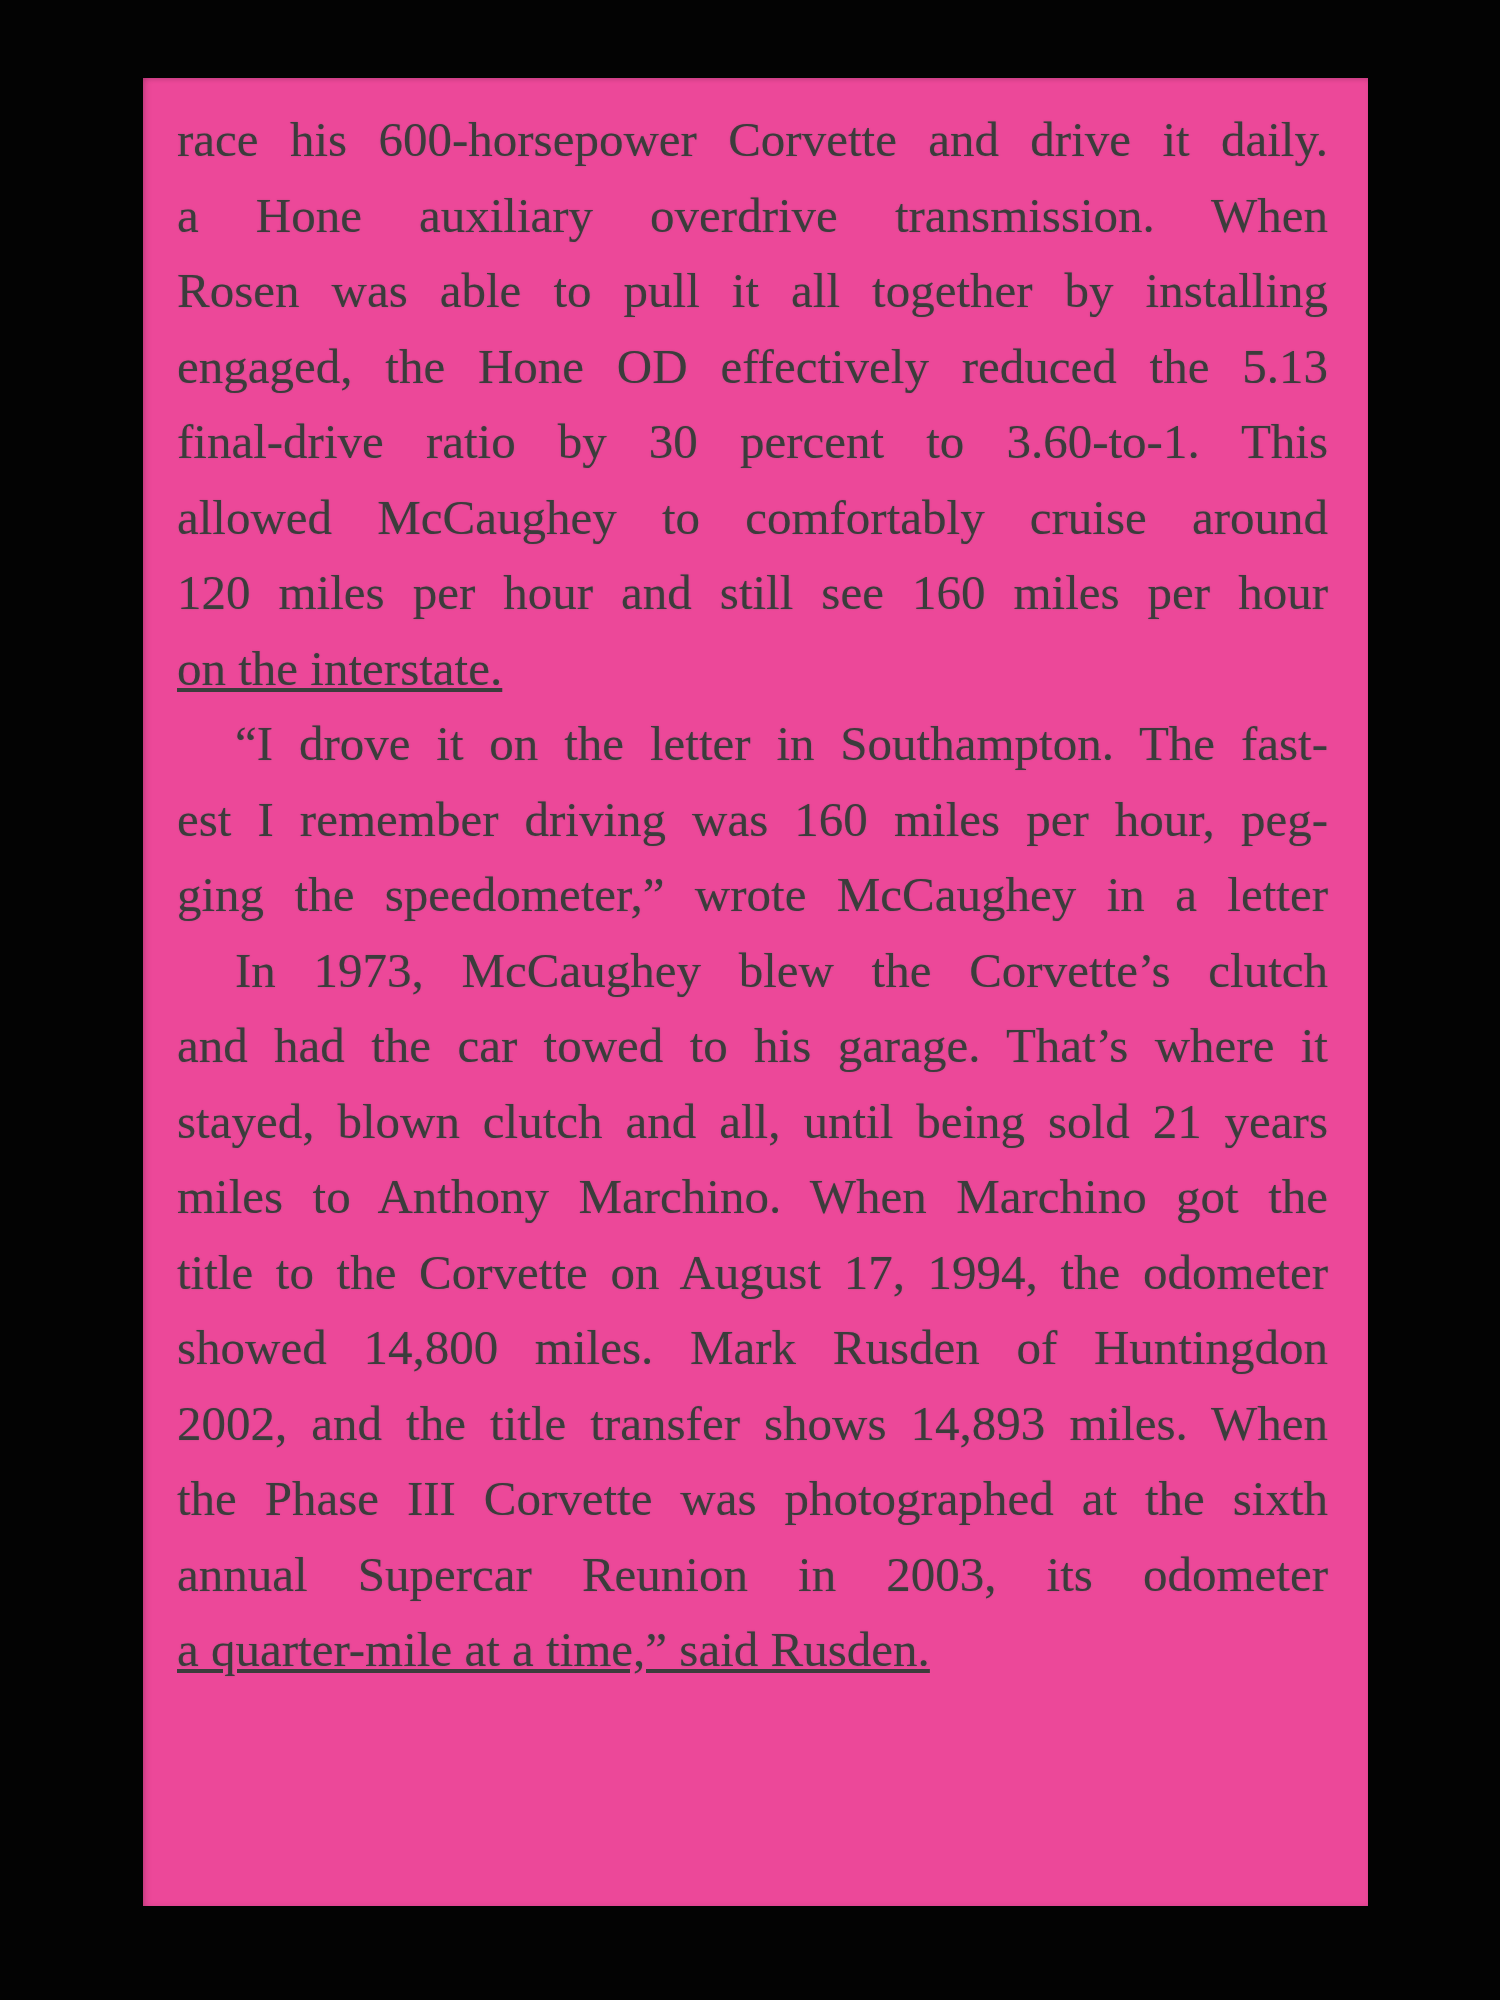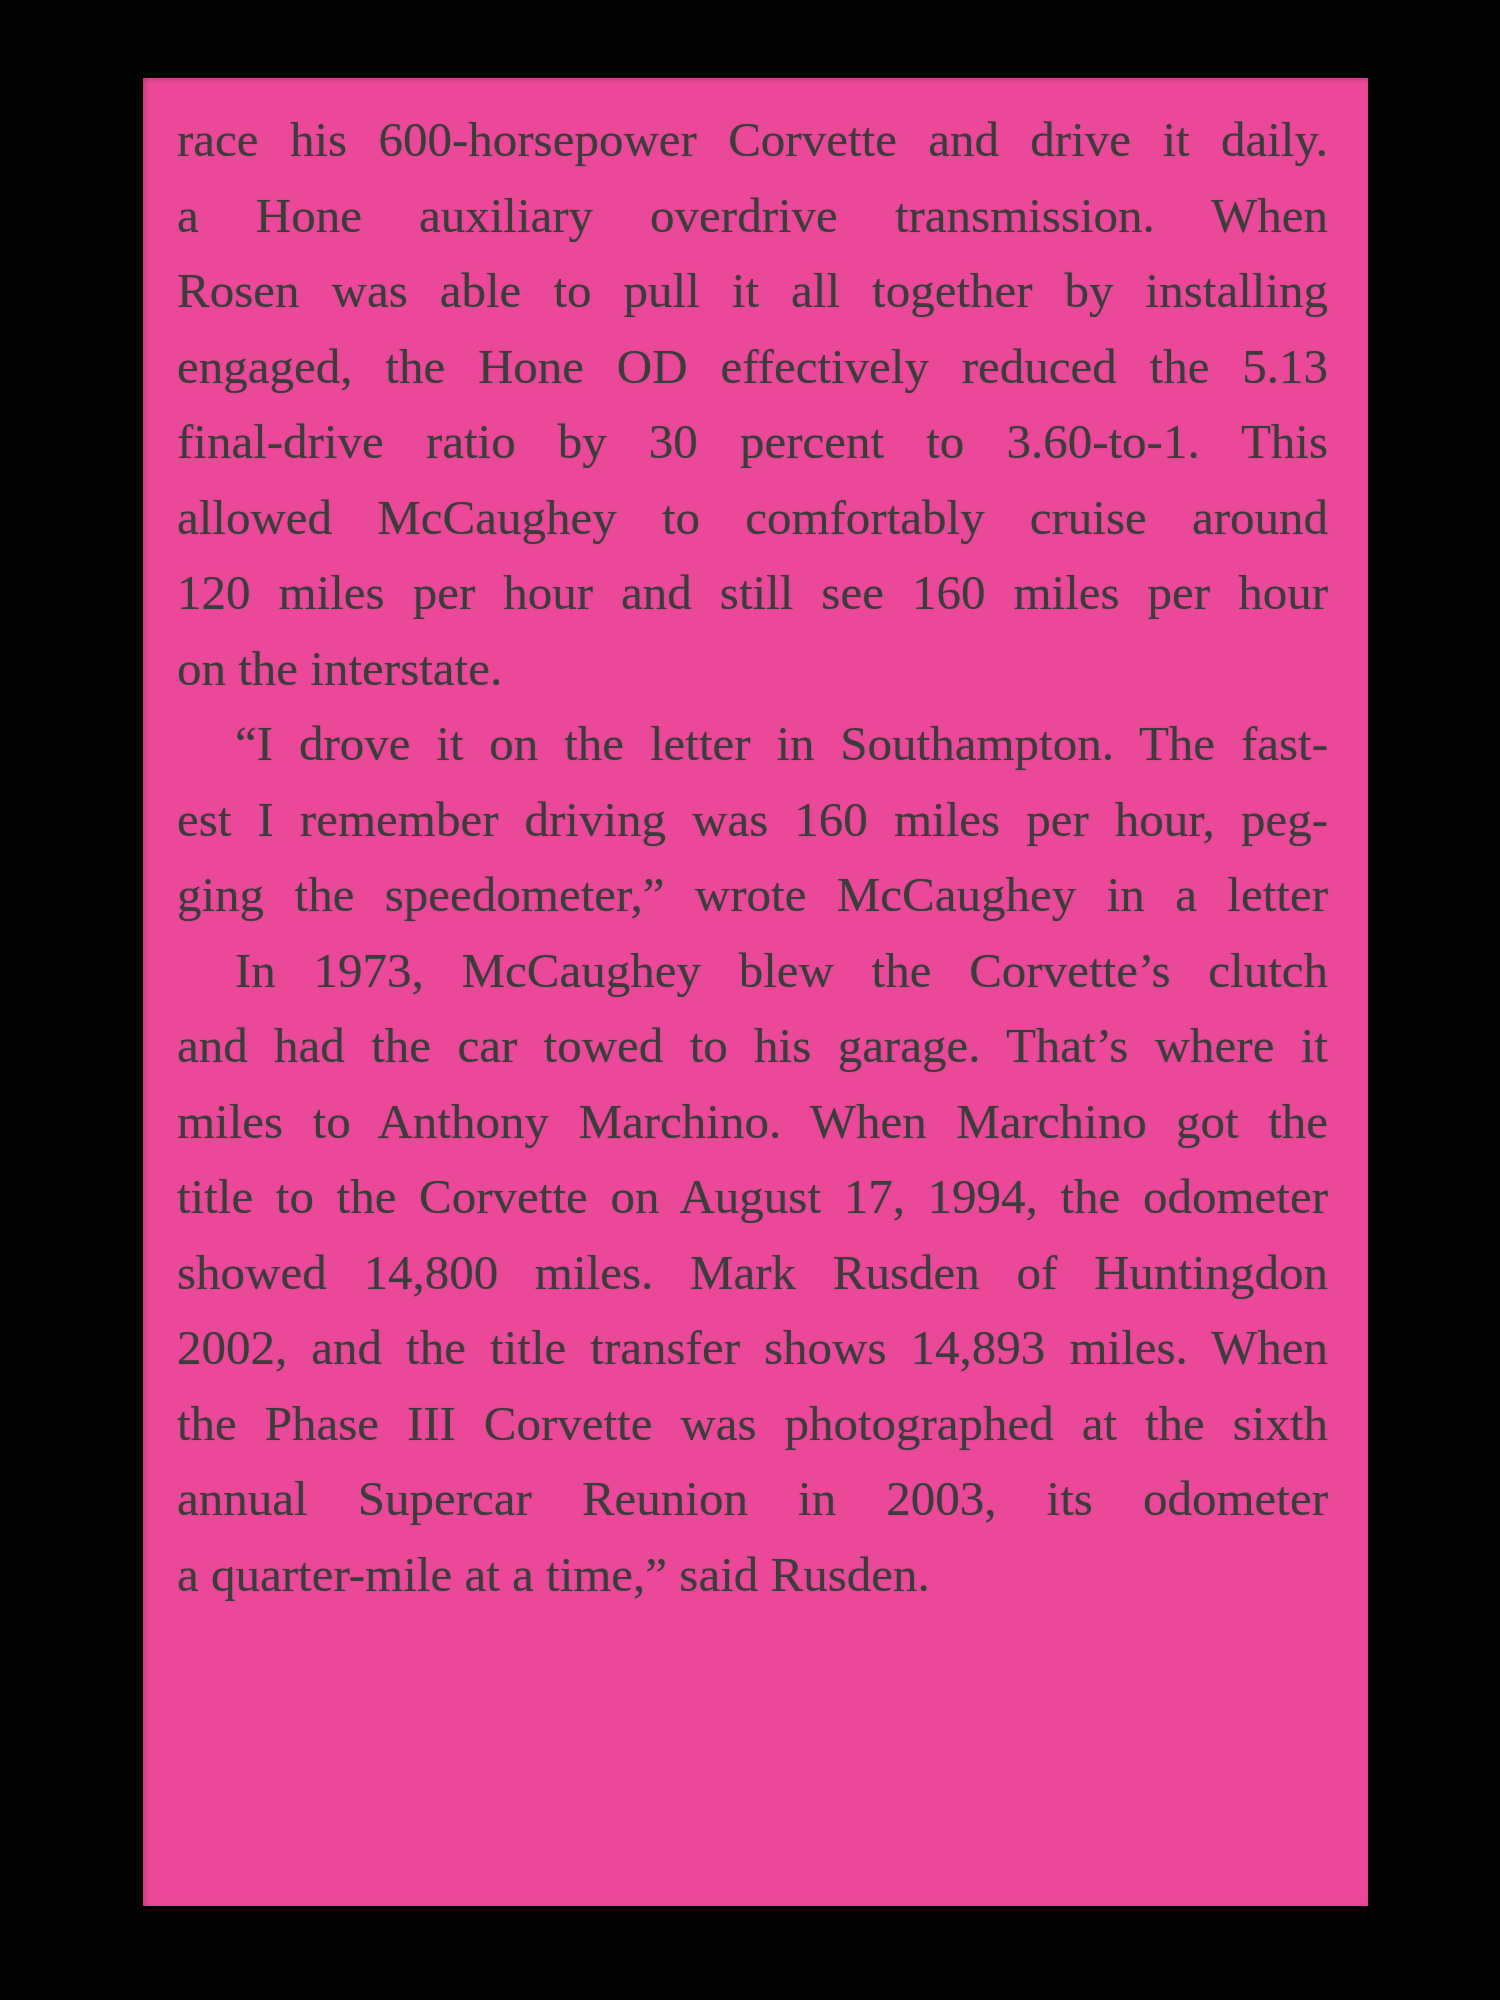--- a/index.html
+++ b/index.html
@@ -33,20 +33,21 @@
     font-family: "Liberation Serif", "DejaVu Serif", serif;
     font-size: 49px;
     line-height: 75.5px;
     color: #3c3c3c;
     text-align: justify;
     text-align-last: justify;
     text-shadow: 0 0 1.3px rgba(80,80,80,0.55);
   }
   .line.last {
     text-align-last: left;
+    text-decoration: underline;
   }
   .line.indent {
     text-indent: 58px;
   }
 </style>
 </head>
 <body>
 
 <div>
   <div class="paper">
@@ -64,20 +65,21 @@
 
     <div class="para">
       <div class="line indent">“I drove it on the letter in Southampton. The fast-</div>
       <div class="line">est I remember driving was 160 miles per hour, peg-</div>
       <div class="line">ging the speedometer,” wrote McCaughey in a letter</div>
     </div>
 
     <div class="para">
       <div class="line indent">In 1973, McCaughey blew the Corvette’s clutch</div>
       <div class="line">and had the car towed to his garage. That’s where it</div>
+      <div class="line">stayed, blown clutch and all, until being sold 21 years</div>
       <div class="line">miles to Anthony Marchino. When Marchino got the</div>
       <div class="line">title to the Corvette on August 17, 1994, the odometer</div>
       <div class="line">showed 14,800 miles. Mark Rusden of Huntingdon</div>
       <div class="line">2002, and the title transfer shows 14,893 miles. When</div>
       <div class="line">the Phase III Corvette was photographed at the sixth</div>
       <div class="line">annual Supercar Reunion in 2003, its odometer</div>
       <div class="line last">a quarter-mile at a time,” said Rusden.</div>
     </div>
 
   </div>

